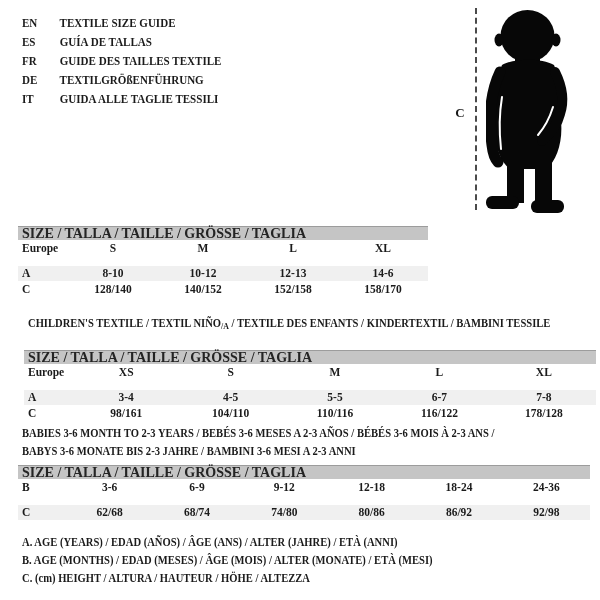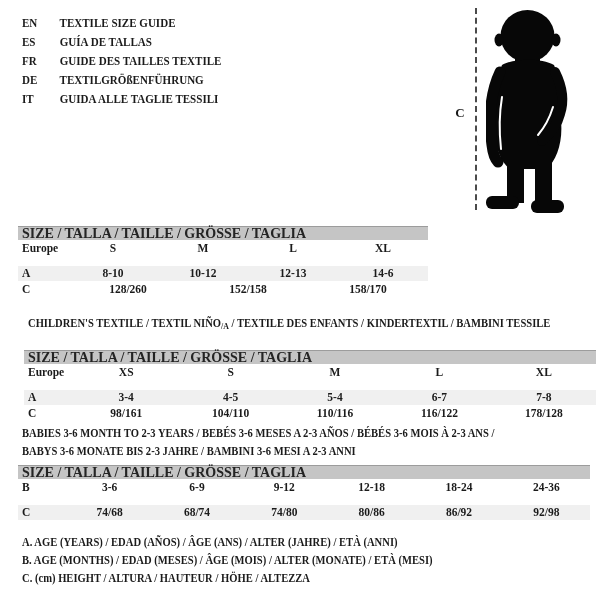--- a/index.html
+++ b/index.html
@@ -116,21 +116,22 @@
       </div>
       <div class="row shaded">
         <span class="row-label">A</span>
         <span class="cell">8-10</span>
         <span class="cell">10-12</span>
         <span class="cell">12-13</span>
         <span class="cell">14-6</span>
       </div>
       <div class="row">
         <span class="row-label">C</span>
-        <span class="cell">128/260</span>
+        <span class="cell">128/140</span>
+        <span class="cell">140/152</span>
         <span class="cell">152/158</span>
         <span class="cell">158/170</span>
       </div>
     </section>
   <section class="size-table t-children">
       <div class="table-title">
         <div class="title-line"><span>CHILDREN'S TEXTILE / TEXTIL NIÑO</span><span class="sub">/A</span><span> / TEXTILE DES ENFANTS / KINDERTEXTIL / BAMBINI TESSILE</span></div>
       </div>
       <div class="band">SIZE / TALLA / TAILLE / GRÖSSE / TAGLIA</div>
       <div class="row">
@@ -138,21 +139,21 @@
         <span class="cell">XS</span>
         <span class="cell">S</span>
         <span class="cell">M</span>
         <span class="cell">L</span>
         <span class="cell">XL</span>
       </div>
       <div class="row shaded">
         <span class="row-label">A</span>
         <span class="cell">3-4</span>
         <span class="cell">4-5</span>
-        <span class="cell">5-4</span>
+        <span class="cell">5-5</span>
         <span class="cell">6-7</span>
         <span class="cell">7-8</span>
       </div>
       <div class="row">
         <span class="row-label">C</span>
         <span class="cell">98/161</span>
         <span class="cell">104/110</span>
         <span class="cell">110/116</span>
         <span class="cell">116/122</span>
         <span class="cell">178/128</span>
@@ -168,21 +169,21 @@
         <span class="row-label">B</span>
         <span class="cell">3-6</span>
         <span class="cell">6-9</span>
         <span class="cell">9-12</span>
         <span class="cell">12-18</span>
         <span class="cell">18-24</span>
         <span class="cell">24-36</span>
       </div>
       <div class="row shaded">
         <span class="row-label">C</span>
-        <span class="cell">74/68</span>
+        <span class="cell">62/68</span>
         <span class="cell">68/74</span>
         <span class="cell">74/80</span>
         <span class="cell">80/86</span>
         <span class="cell">86/92</span>
         <span class="cell">92/98</span>
       </div>
     </section>
 
   <footer class="notes">
     <div class="note-line">A. AGE (YEARS) / EDAD (AÑOS) / ÂGE (ANS) / ALTER (JAHRE) / ETÀ (ANNI)</div>

